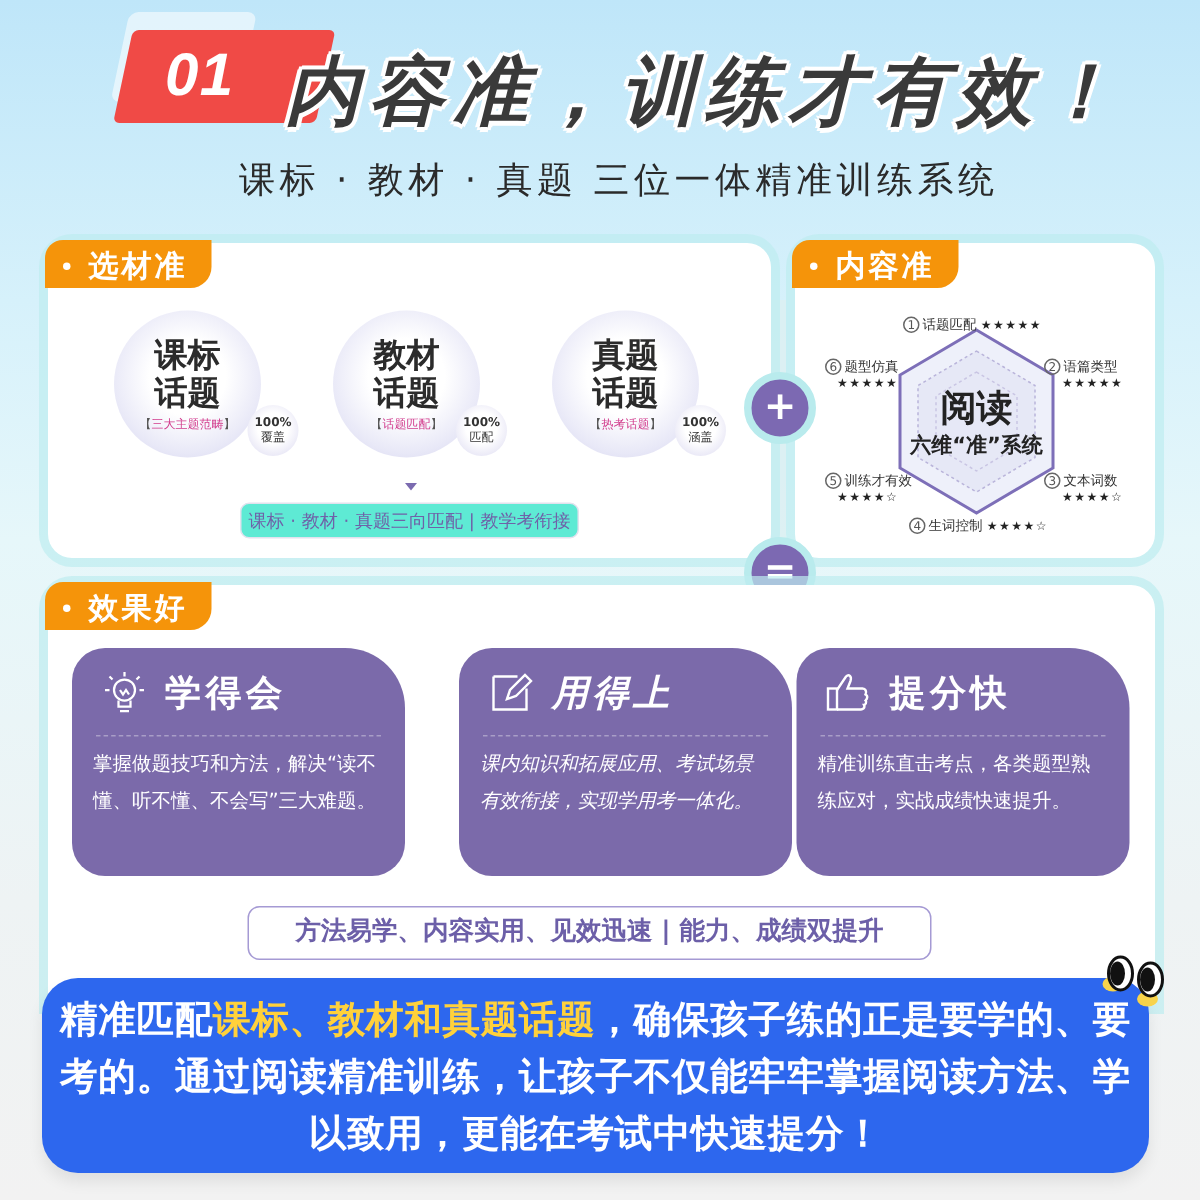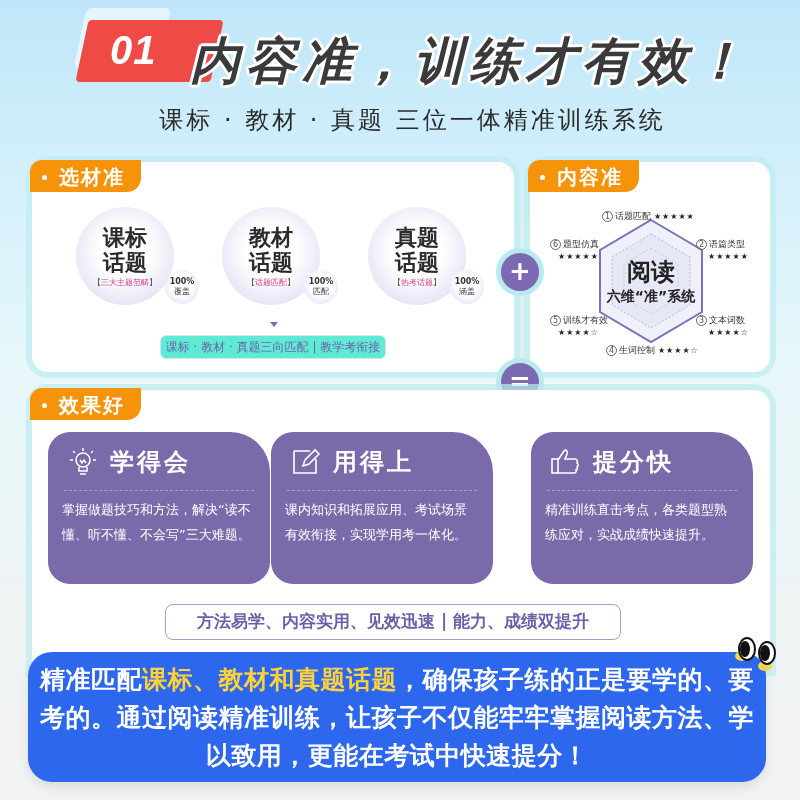--- a/index.html
+++ b/index.html
@@ -202,21 +202,21 @@
           <path d="M17 3 v3 M7 6 l2 2 M27 6 l-2 2 M4 15 h3 M27 15 h3"></path>
           <path d="M14 15 l2 3 l2 -3 l2 3"></path>
         </g>
       </svg>
       <span class="e-title">学得会</span>
     </div>
     <div class="e-sep"></div>
     <div class="e-body">掌握做题技巧和方法，解决“读不懂、听不懂、不会写”三大难题。</div>
   </div>
 
-  <div class="effect" style="left:239px;">
+  <div class="effect" style="left:274px;font-style:italic;">
     <div class="e-head">
       <svg class="e-icon" viewBox="0 0 34 34">
         <g stroke="#fff" stroke-width="1.6" fill="none">
           <path d="M5 6 h16 M5 6 v22 h22 v-14"></path>
           <path d="M14 21 l2 -6 l10 -10 l4 4 l-10 10 z"></path>
         </g>
       </svg>
       <span class="e-title">用得上</span>
     </div>
     <div class="e-sep"></div>

